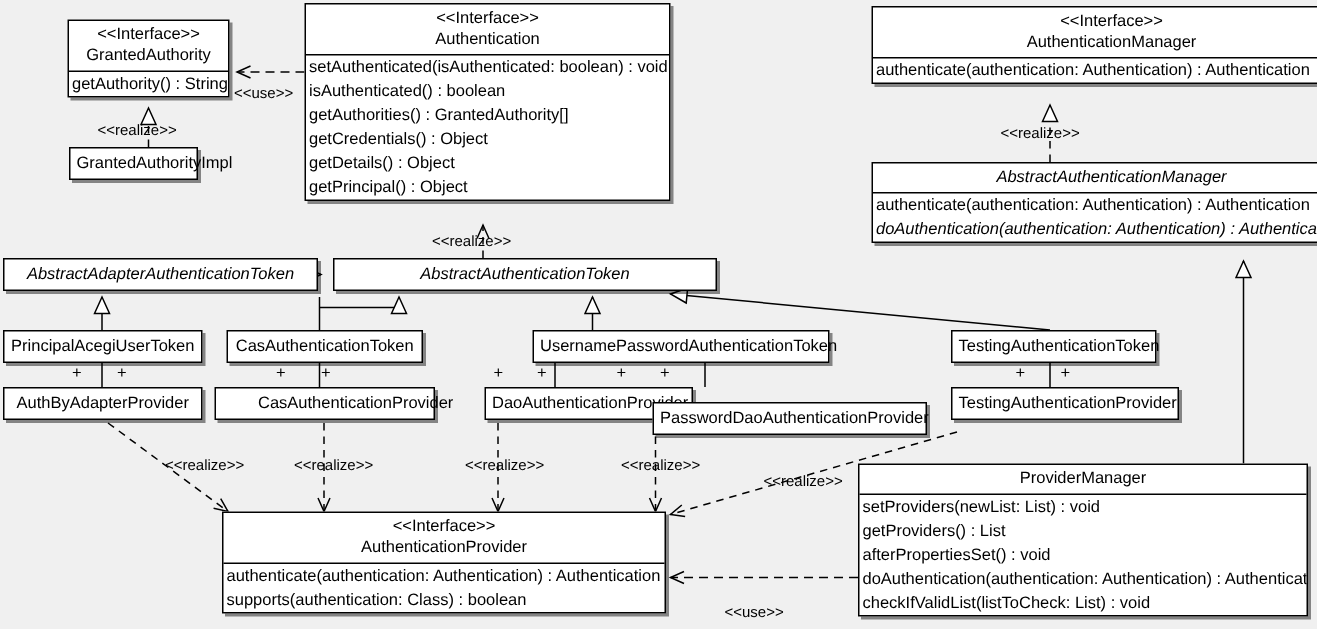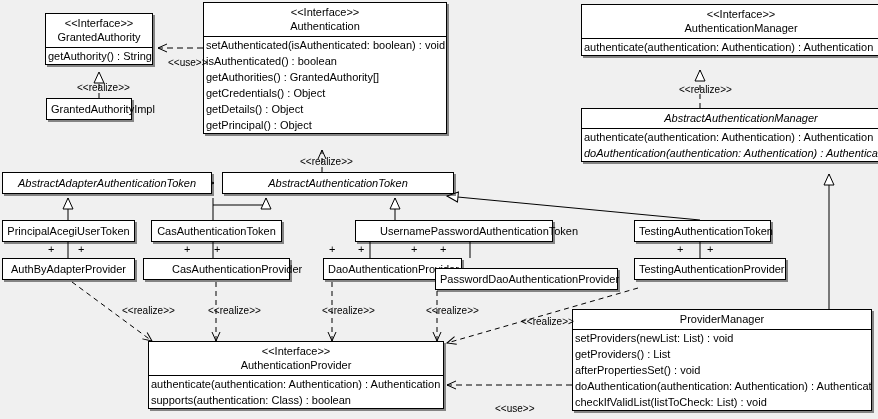--- a/index.html
+++ b/index.html
@@ -54,21 +54,20 @@
     z-index:3;
   }
   .edgelabel{
     position:absolute;
     font-size:10px;
     line-height:11px;
     color:#000;
     white-space:nowrap;
     z-index:3;
     background:transparent;
-    padding-left:12px;
   }
 </style>
 </head>
 <body>
 
 <div id="canvas">
 
   <svg class="edges" viewBox="0 0 878 419">
     <defs>
       <marker id="hollowtri" markerWidth="14" markerHeight="14" refX="12" refY="6" orient="auto" markerUnits="userSpaceOnUse">
@@ -170,39 +169,39 @@
       <div class="member it">doAuthentication(authentication: Authentication) : Authentication</div>
     </div>
   </div>
 
   <div class="node simple" style="left:2px;top:172px;width:210px;">
     <div class="hdr">
       <span class="nm italic">AbstractAdapterAuthenticationToken</span>
     </div>
   </div>
 
-  <div class="node simple" style="left:222px;top:172px;width:232px;">
+  <div class="node simple" style="left:222px;top:172px;width:256px;">
     <div class="hdr">
       <span class="nm italic">AbstractAuthenticationToken</span>
     </div>
   </div>
 
   <div class="node simple" style="left:2px;top:220px;width:133px;">
     <div class="hdr">
       <span class="nm">PrincipalAcegiUserToken</span>
     </div>
   </div>
 
   <div class="node simple" style="left:151px;top:220px;width:131px;">
     <div class="hdr">
       <span class="nm">CasAuthenticationToken</span>
     </div>
   </div>
 
-  <div class="node simple" style="left:355px;top:220px;width:198px;padding-left:20px;">
+  <div class="node simple" style="left:355px;top:220px;width:198px;">
     <div class="hdr">
       <span class="nm">UsernamePasswordAuthenticationToken</span>
     </div>
   </div>
 
   <div class="node simple" style="left:634px;top:220px;width:137px;">
     <div class="hdr">
       <span class="nm">TestingAuthenticationToken</span>
     </div>
   </div>

